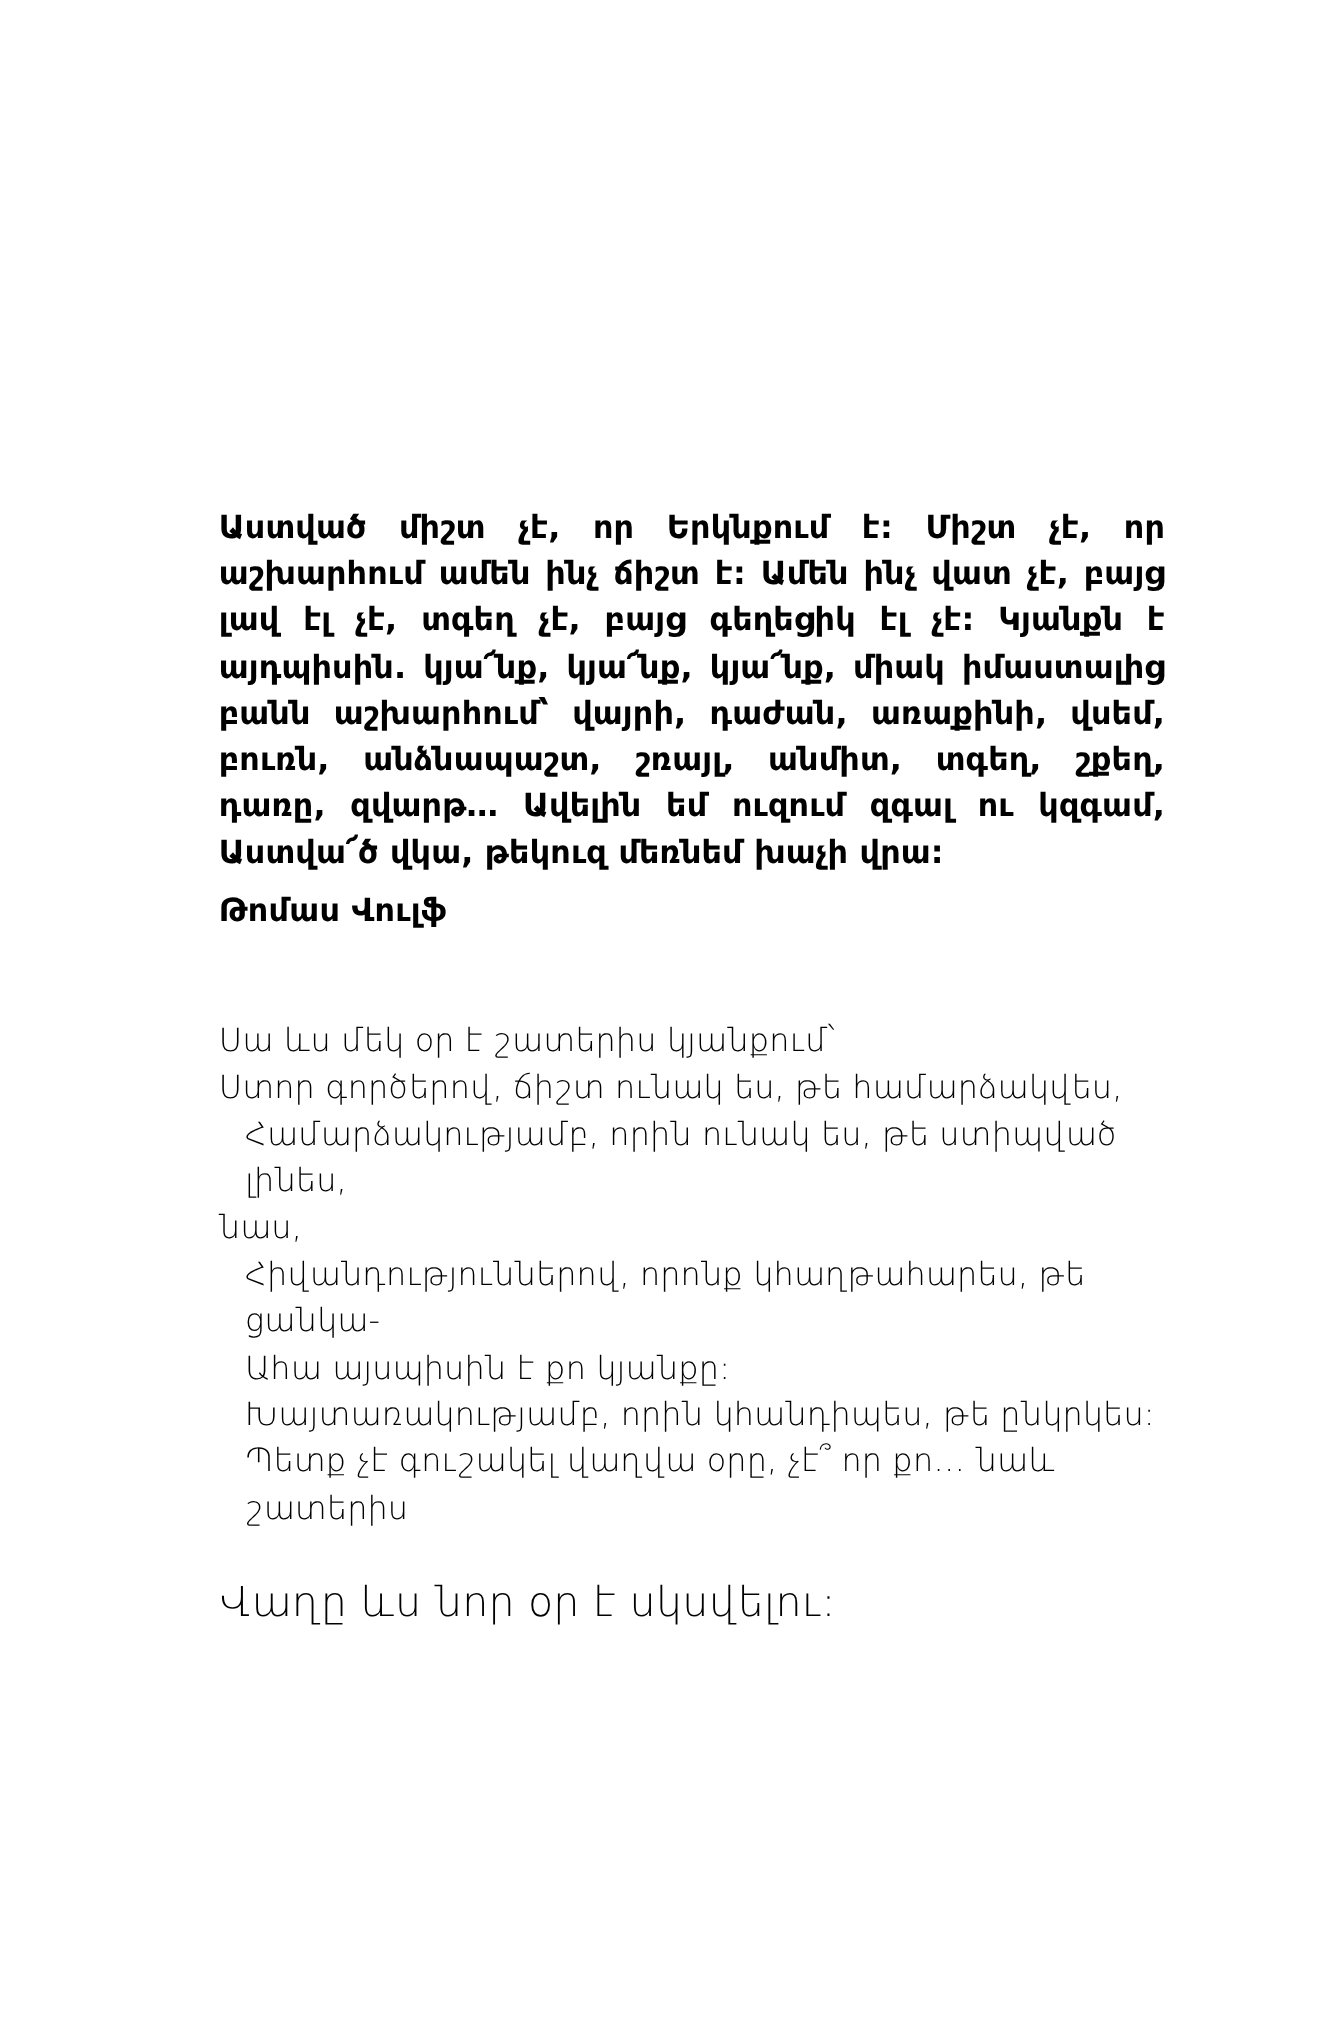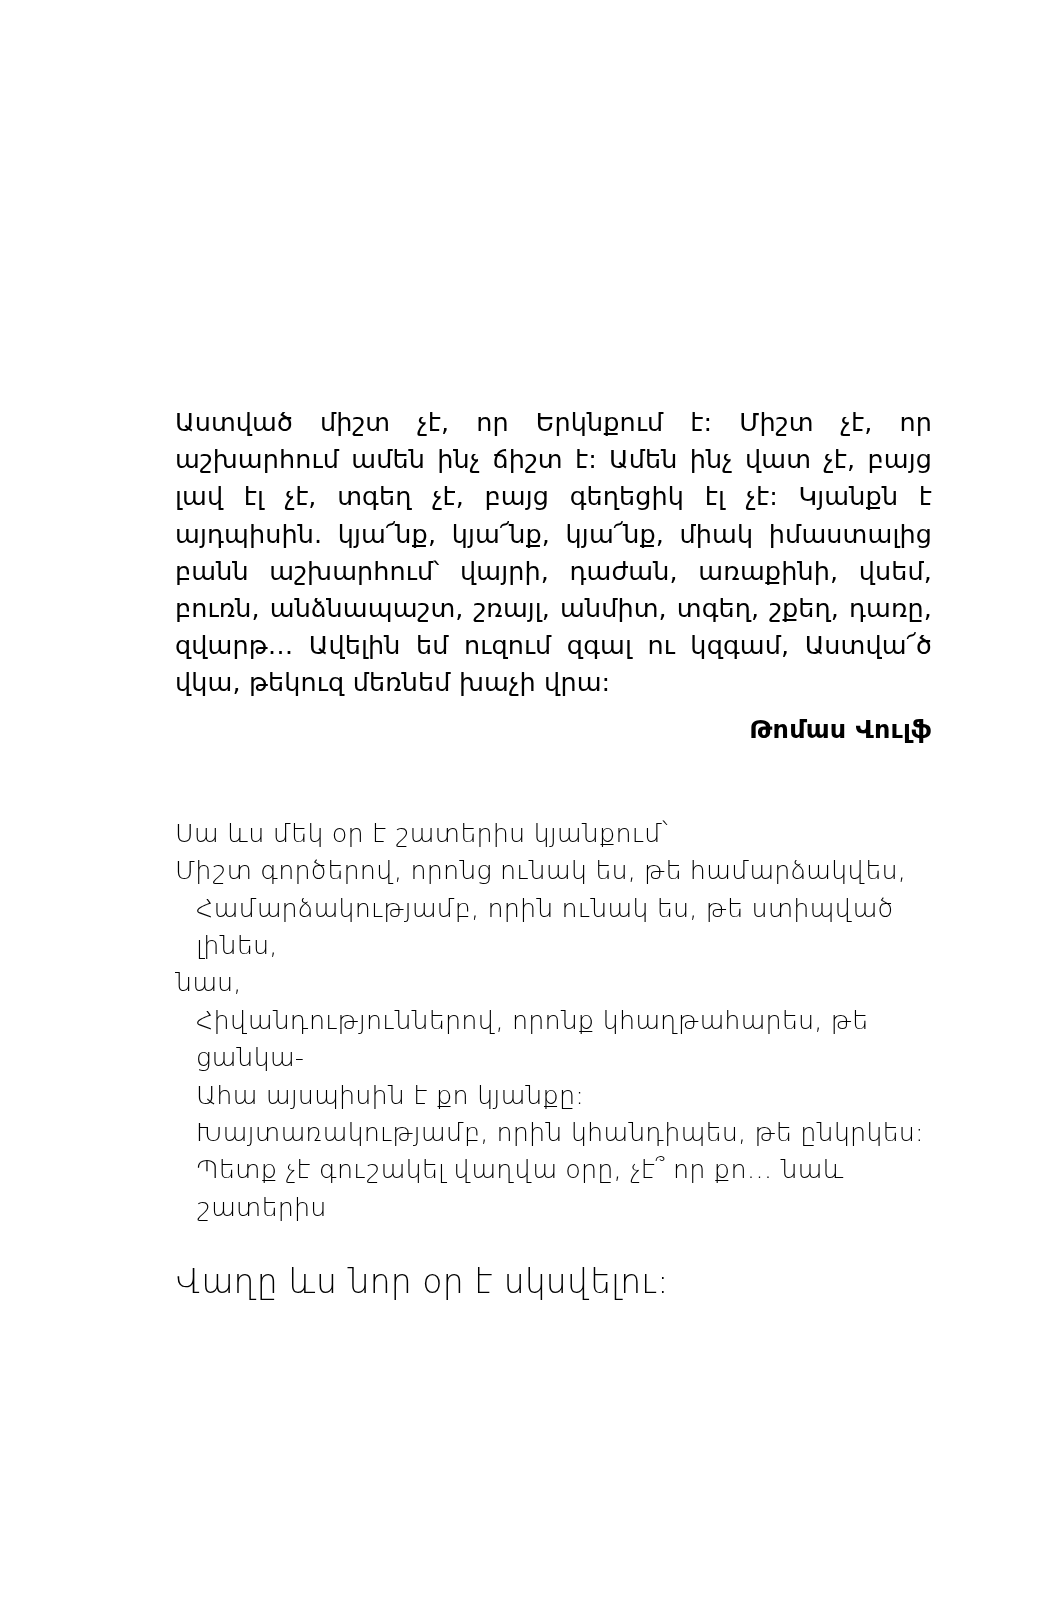--- a/index.html
+++ b/index.html
@@ -24,34 +24,33 @@
     left: 175px;
     top: 404px;
     width: 757px;
   }
   
   .epigraph {
     font-size: 25.5px;
     line-height: 37.2px;
     text-align: justify;
     text-justify: inter-word;
-    font-weight: 400;
+    font-weight: 700;
     letter-spacing: 0.1px;
     word-spacing: 0.2px;
   }
   .epigraph p {
     margin: 0;
     text-align: justify;
   }
   .epigraph p:last-child {
     text-align: justify;
   }
   .attribution {
     margin-top: 9px;
-    text-align: right;
     font-size: 25.5px;
     line-height: 37.2px;
     font-weight: 700;
     letter-spacing: 0.2px;
   }
   
   .poem {
     margin-top: 67px;
     font-size: 25.5px;
     line-height: 37.4px;
@@ -87,21 +86,21 @@
   <div class="content">
 
     <div class="epigraph">
       <p>Աստված միշտ չէ, որ Երկնքում է: Միշտ չէ, որ աշխարհում ամեն ինչ ճիշտ է: Ամեն ինչ վատ չէ, բայց լավ էլ չէ, տգեղ չէ, բայց գեղեցիկ էլ չէ: Կյանքն է այդպիսին. կյա՜նք, կյա՜նք, կյա՜նք, միակ իմաստալից բանն աշխարհում՝ վայրի, դաժան, առաքինի, վսեմ, բուռն, անձնապաշտ, շռայլ, անմիտ, տգեղ, շքեղ, դառը, զվարթ… Ավելին եմ ուզում զգալ ու կզգամ, Աստվա՜ծ վկա, թեկուզ մեռնեմ խաչի վրա:</p>
     </div>
 
     <div class="attribution">Թոմաս Վուլֆ</div>
 
     <div class="poem">
       <p class="line flush">Սա ևս մեկ օր է շատերիս կյանքում՝</p>
-      <p class="line flush">Միշտ գործերով, որոնց ունակ ես, թե համարձակվես,</p>
+      <p class="line flush">Ստոր գործերով, ճիշտ ունակ ես, թե համարձակվես,</p>
       <p class="line indent">Համարձակությամբ, որին ունակ ես, թե ստիպված լինես,</p>
       <p class="line flush">նաս,</p>
       <p class="line indent">Հիվանդություններով, որոնք կհաղթահարես, թե ցանկա-</p>
       <p class="line indent">Ահա այսպիսին է քո կյանքը:</p>
       <p class="line indent">Խայտառակությամբ, որին կհանդիպես, թե ընկրկես:</p>
       <p class="line indent">Պետք չէ գուշակել վաղվա օրը, չէ՞ որ քո… նաև շատերիս</p>
     </div>
 
     <div class="closing">
       <p class="line">Վաղը ևս նոր օր է սկսվելու:</p>

